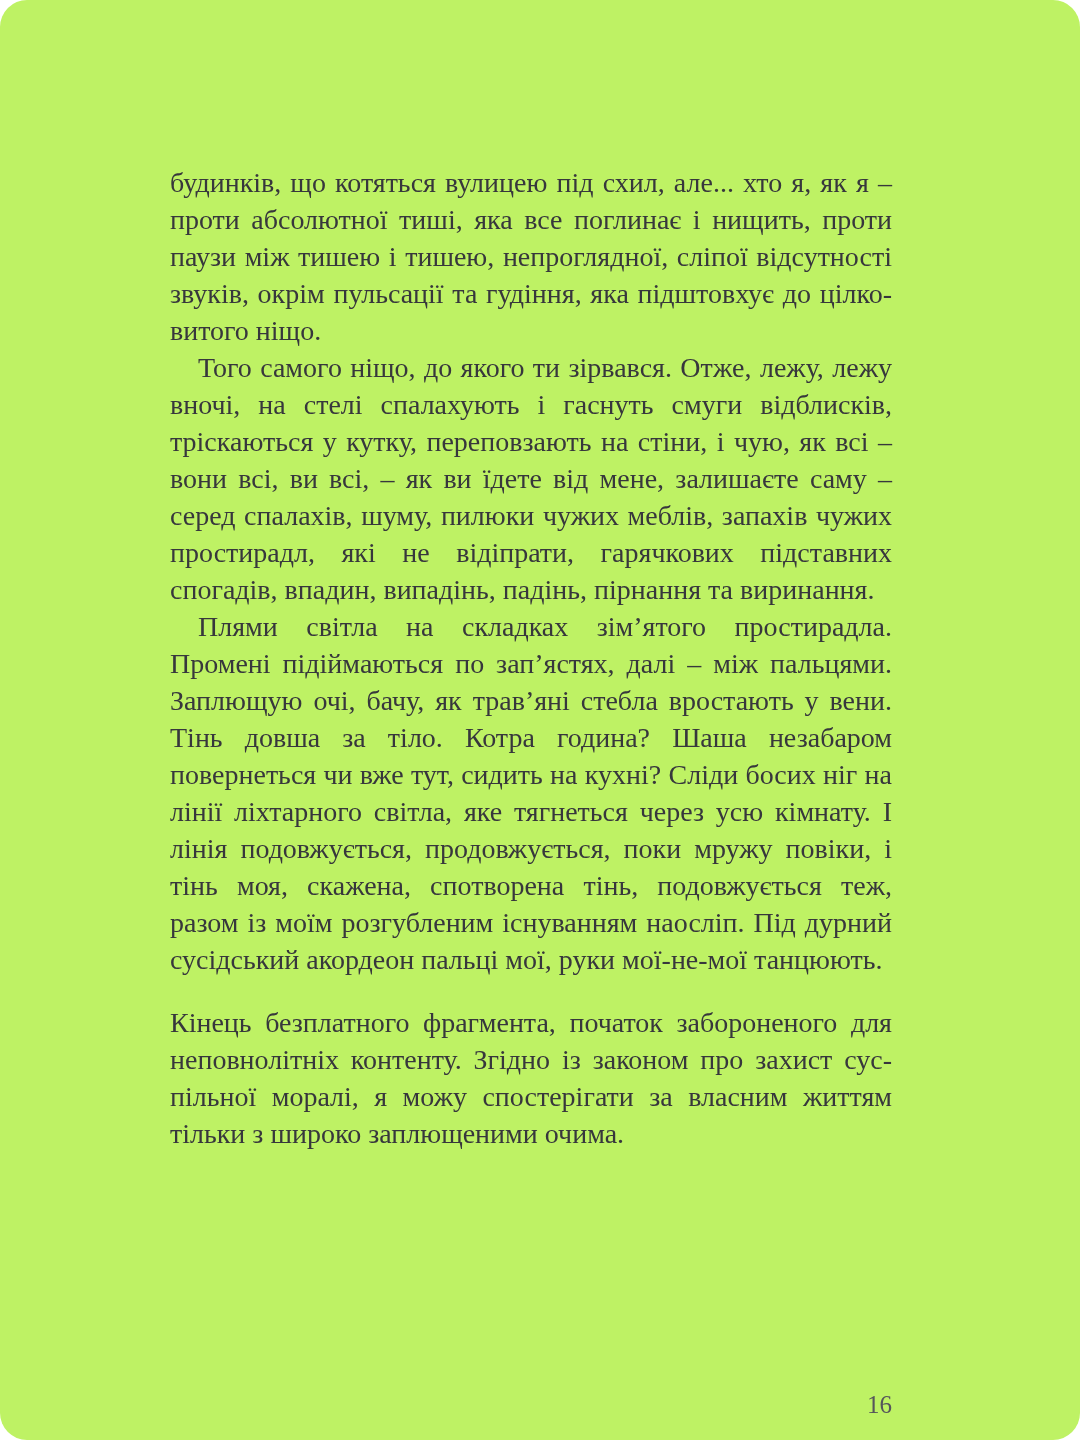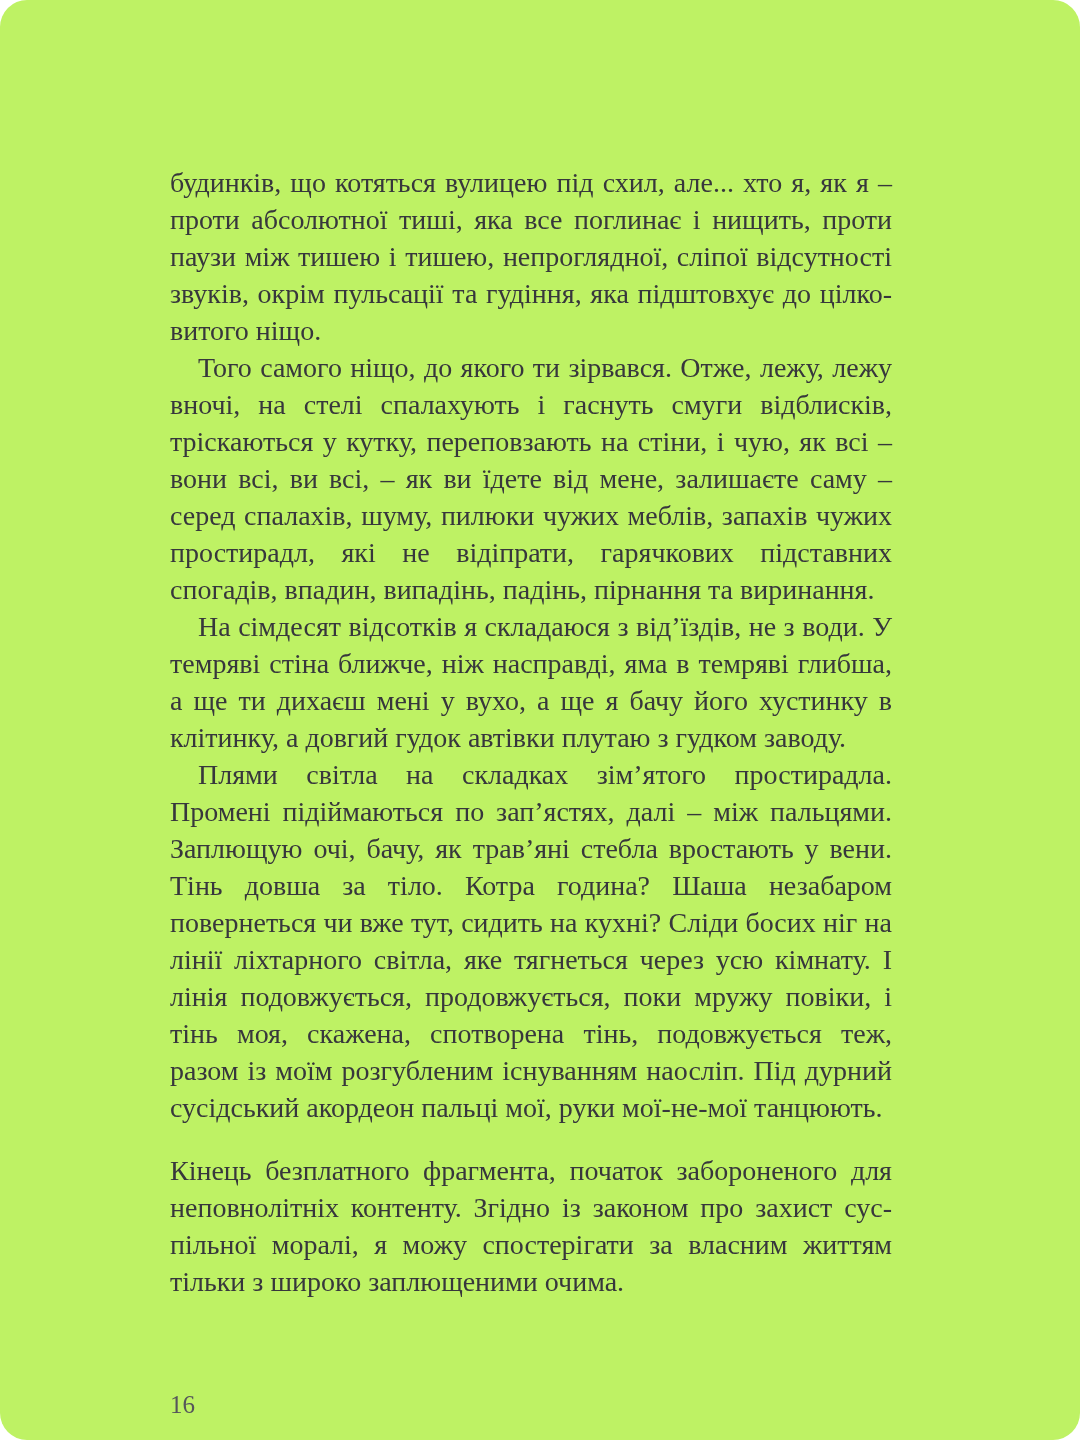--- a/index.html
+++ b/index.html
@@ -41,34 +41,33 @@
     font-family: Liberation Serif, serif;
   }
   .para.gap-before {
     margin-top: 26px;
   }
   .page-number {
     position: absolute;
     left: 170px;
     top: 1390px;
     width: 722px;
-    text-align: left;
+    text-align: right;
     font-size: 25px;
     line-height: 30px;
     color: #56565b;
   }
 </style>
 </head>
 <body>
 
 <div class="page">
 
   <div class="text-block">
     <p class="para">будинків, що котяться вулицею під схил, але... хто я, як я – проти абсолютної тиші, яка все поглинає і нищить, проти паузи між тишею і тишею, непроглядної, сліпої відсутності звуків, окрім пульсації та гудіння, яка підштовхує до цілко­витого ніщо.</p>
     <p class="para indent">Того самого ніщо, до якого ти зірвався. Отже, лежу, лежу вночі, на стелі спалахують і гаснуть смуги відблисків, тріска­ються у кутку, переповзають на стіни, і чую, як всі – вони всі, ви всі, – як ви їдете від мене, залишаєте саму – серед спала­хів, шуму, пилюки чужих меблів, запахів чужих простирадл, які не відіпрати, гарячкових підставних спогадів, впадин, випадінь, падінь, пірнання та виринання.</p>
-    <p class="para indent">На сімдесят відсотків я складаюся з від’їздів, не з води. У темряві стіна ближче, ніж насправді, яма в темряві глиб­ша, а ще ти дихаєш мені у вухо, а ще я бачу його хустинку в клітинку, а довгий гудок автівки плутаю з гудком заводу.</p>
     <p class="para indent">Плями світла на складках зім’ятого простирадла. Промені підіймаються по зап’ястях, далі – між пальцями. Заплющую очі, бачу, як трав’яні стебла вростають у вени. Тінь довша за тіло. Котра година? Шаша незабаром повернеться чи вже тут, сидить на кухні? Сліди босих ніг на лінії ліхтарного світла, яке тягнеться через усю кімнату. І лінія подовжується, про­довжується, поки мружу повіки, і тінь моя, скажена, спотво­рена тінь, подовжується теж, разом із моїм розгубленим іс­нуванням наосліп. Під дурний сусідський акордеон пальці мої, руки мої-не-мої танцюють.</p>
     <p class="para gap-before">Кінець безплатного фрагмента, початок забороненого для неповнолітніх контенту. Згідно із законом про захист сус­пільної моралі, я можу спостерігати за власним життям тіль­ки з широко заплющеними очима.</p>
   </div>
 
   <div class="page-number">16</div>
 
 </div>
 
 </body></html>

